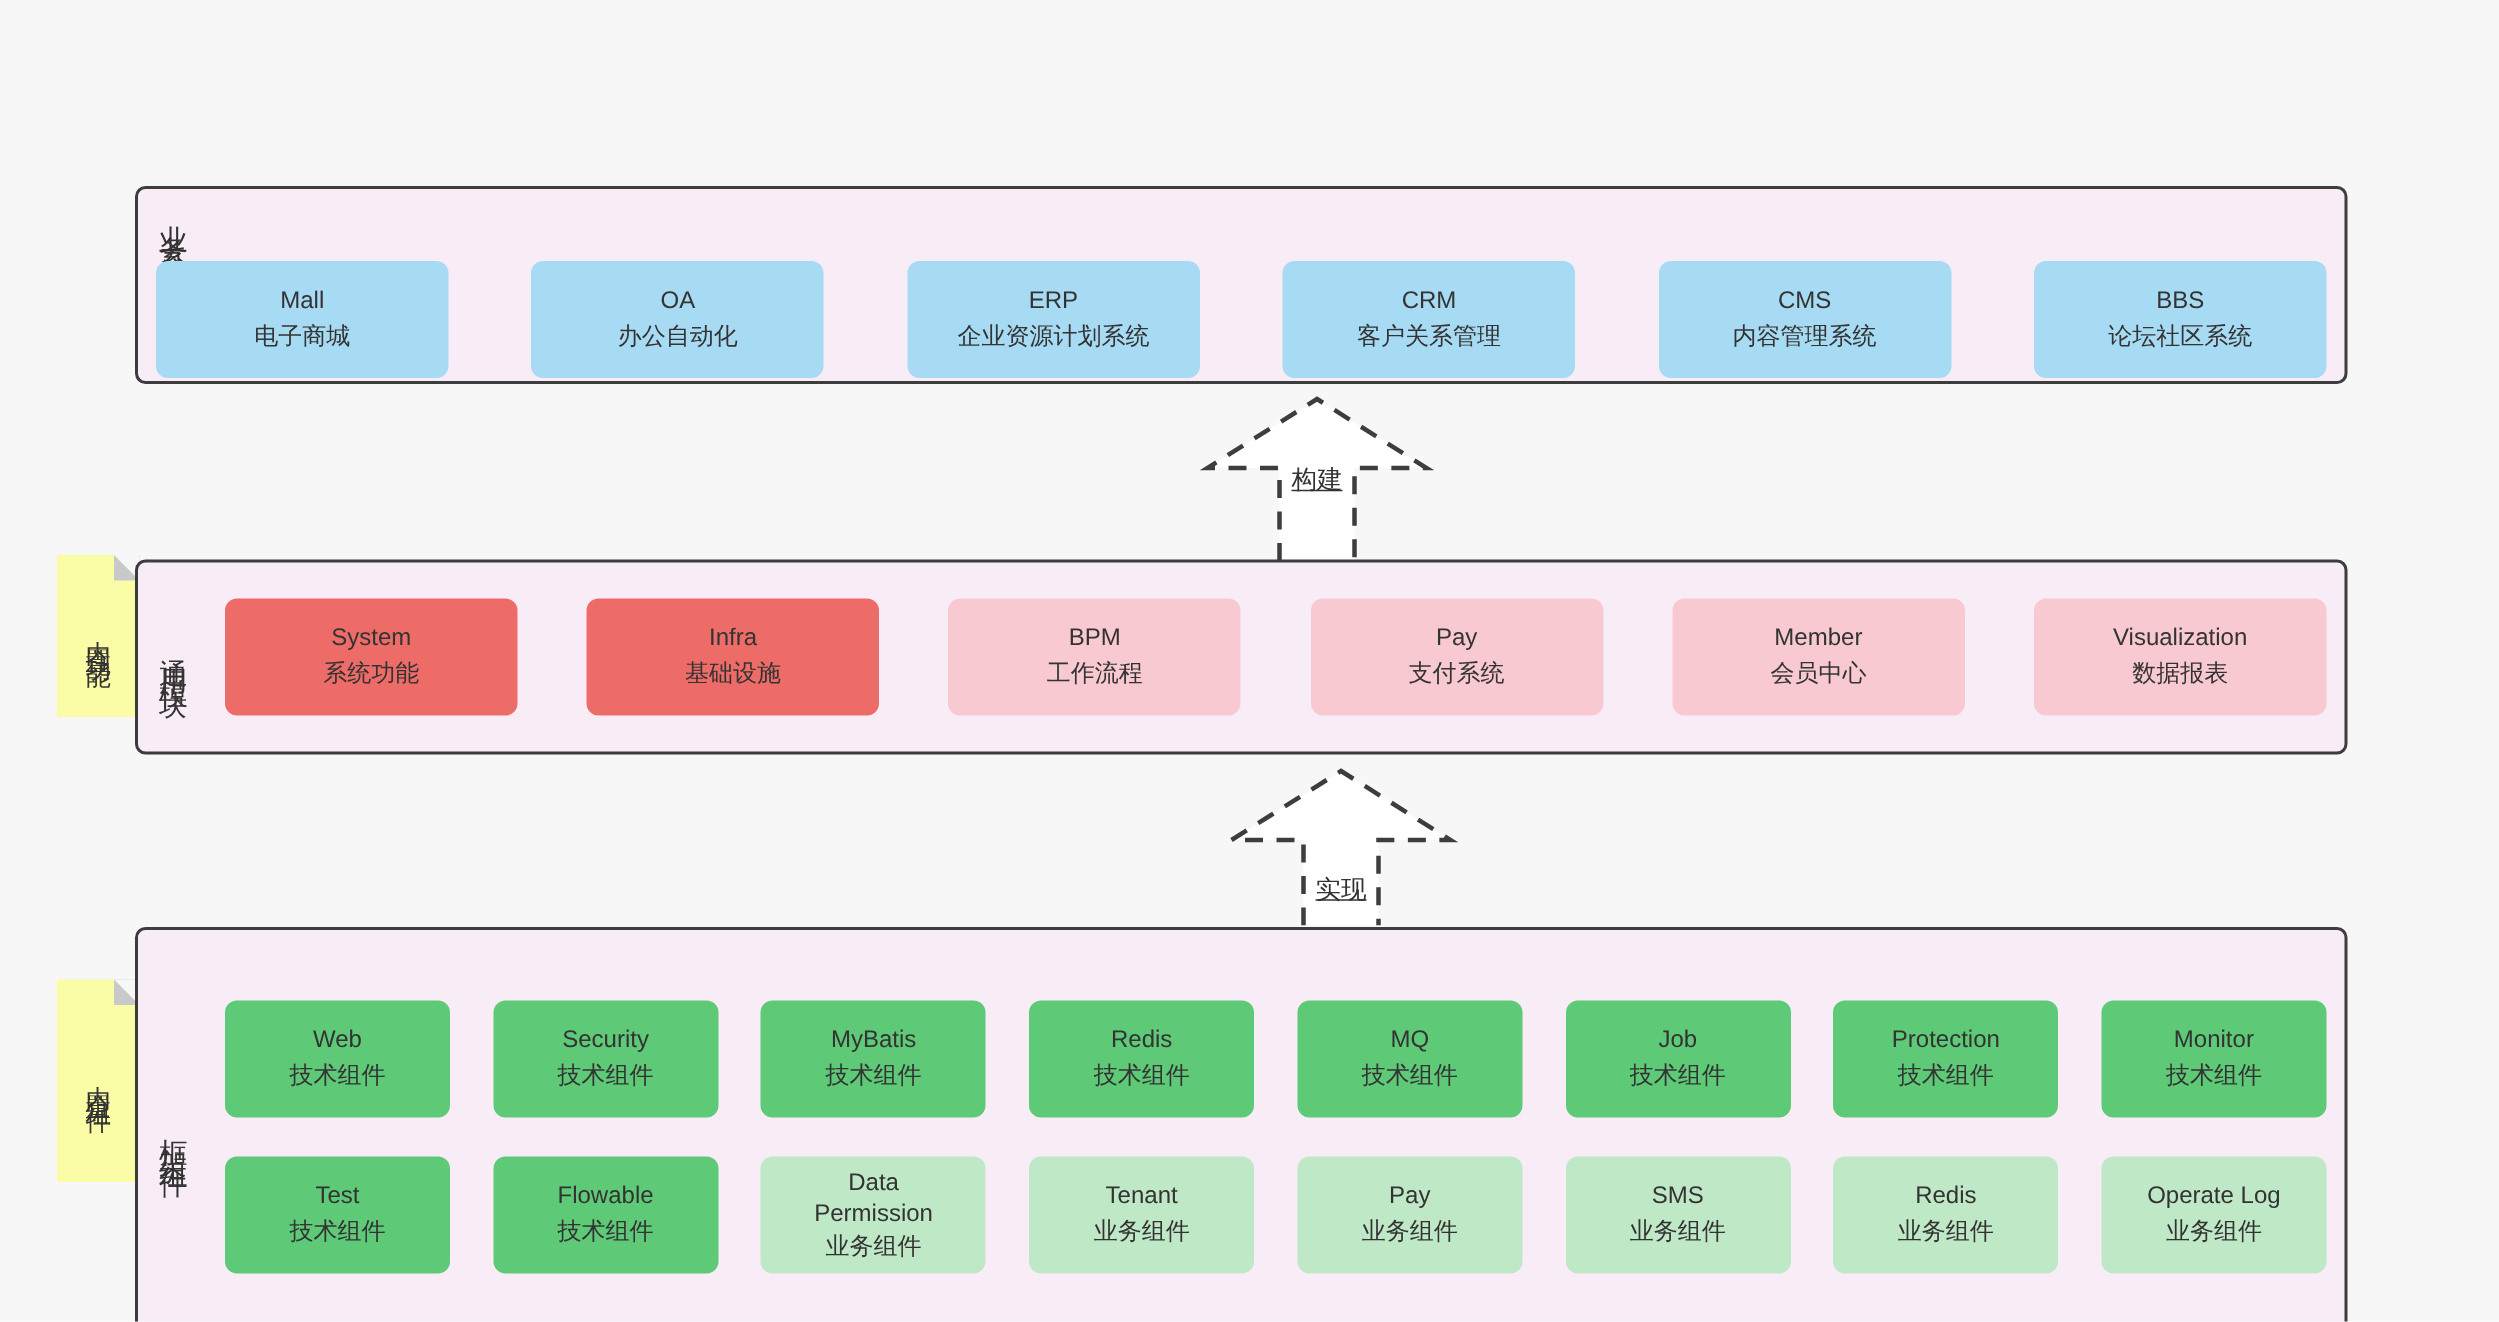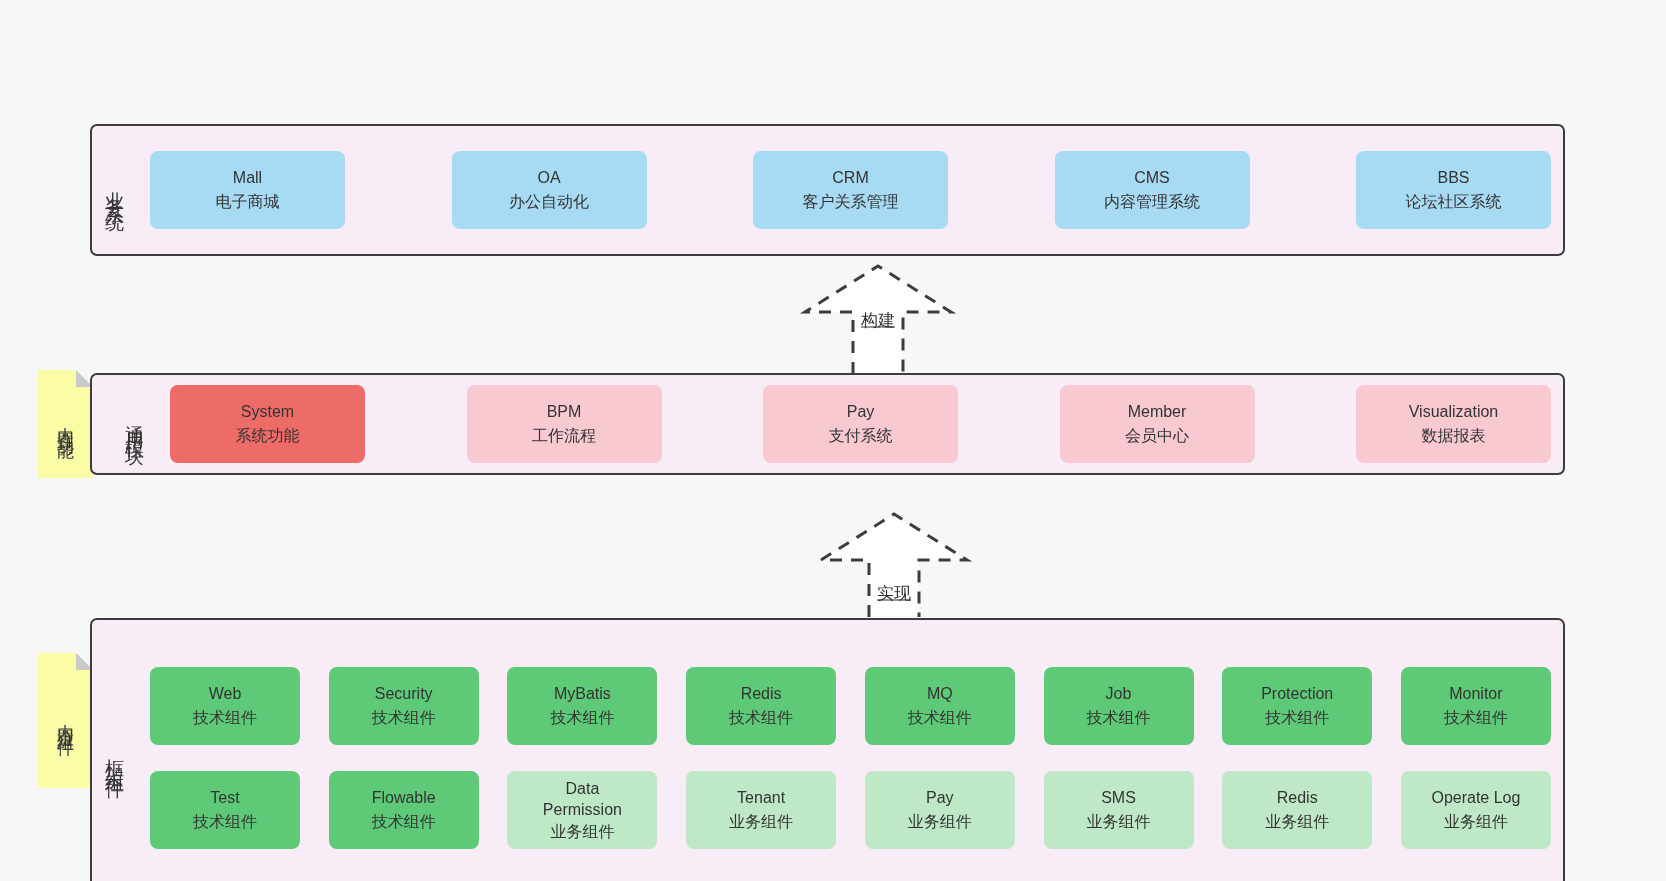--- a/index.html
+++ b/index.html
@@ -15,22 +15,22 @@
     background:var(--page_bg); overflow:hidden; color:var(--text);
   }
 
   
   .band {
     position:absolute; left:90px; width:1475px;
     background:var(--band_bg);
     border:2px solid var(--band_border); border-radius:7px;
     display:flex; z-index:2;
   }
-  .band-1 { top:124px; height:132px; }
-  .band-2 { top:373px; height:102px;padding-left:20px; }
+  .band-1 { top:124px; height:132px;flex-direction:column; }
+  .band-2 { top:373px; height:130px; }
   .band-3 { top:618px; height:280px; }
 
   .band-label {
     width:46px; flex:0 0 46px; display:flex;
     align-items:center; justify-content:center;
   }
   .v-text {
     writing-mode:vertical-rl; text-orientation:upright;
     font-size:19px; letter-spacing:7px; color:var(--text); line-height:1;
   }
@@ -118,20 +118,24 @@
     <div class="boxes">
       <div class="box blue">
         <div class="box-name">Mall</div>
         <div class="box-desc">电子商城</div>
       </div>
       <div class="box blue">
         <div class="box-name">OA</div>
         <div class="box-desc">办公自动化</div>
       </div>
       <div class="box blue">
+        <div class="box-name">ERP</div>
+        <div class="box-desc">企业资源计划系统</div>
+      </div>
+      <div class="box blue">
         <div class="box-name">CRM</div>
         <div class="box-desc">客户关系管理</div>
       </div>
       <div class="box blue">
         <div class="box-name">CMS</div>
         <div class="box-desc">内容管理系统</div>
       </div>
       <div class="box blue">
         <div class="box-name">BBS</div>
         <div class="box-desc">论坛社区系统</div>
@@ -141,20 +145,24 @@
 
   <section class="band band-2">
     <div class="band-label">
       <span class="v-text">通用模块</span>
     </div>
     <div class="boxes">
       <div class="box red">
         <div class="box-name">System</div>
         <div class="box-desc">系统功能</div>
       </div>
+      <div class="box red">
+        <div class="box-name">Infra</div>
+        <div class="box-desc">基础设施</div>
+      </div>
       <div class="box pink">
         <div class="box-name">BPM</div>
         <div class="box-desc">工作流程</div>
       </div>
       <div class="box pink">
         <div class="box-name">Pay</div>
         <div class="box-desc">支付系统</div>
       </div>
       <div class="box pink">
         <div class="box-name">Member</div>

